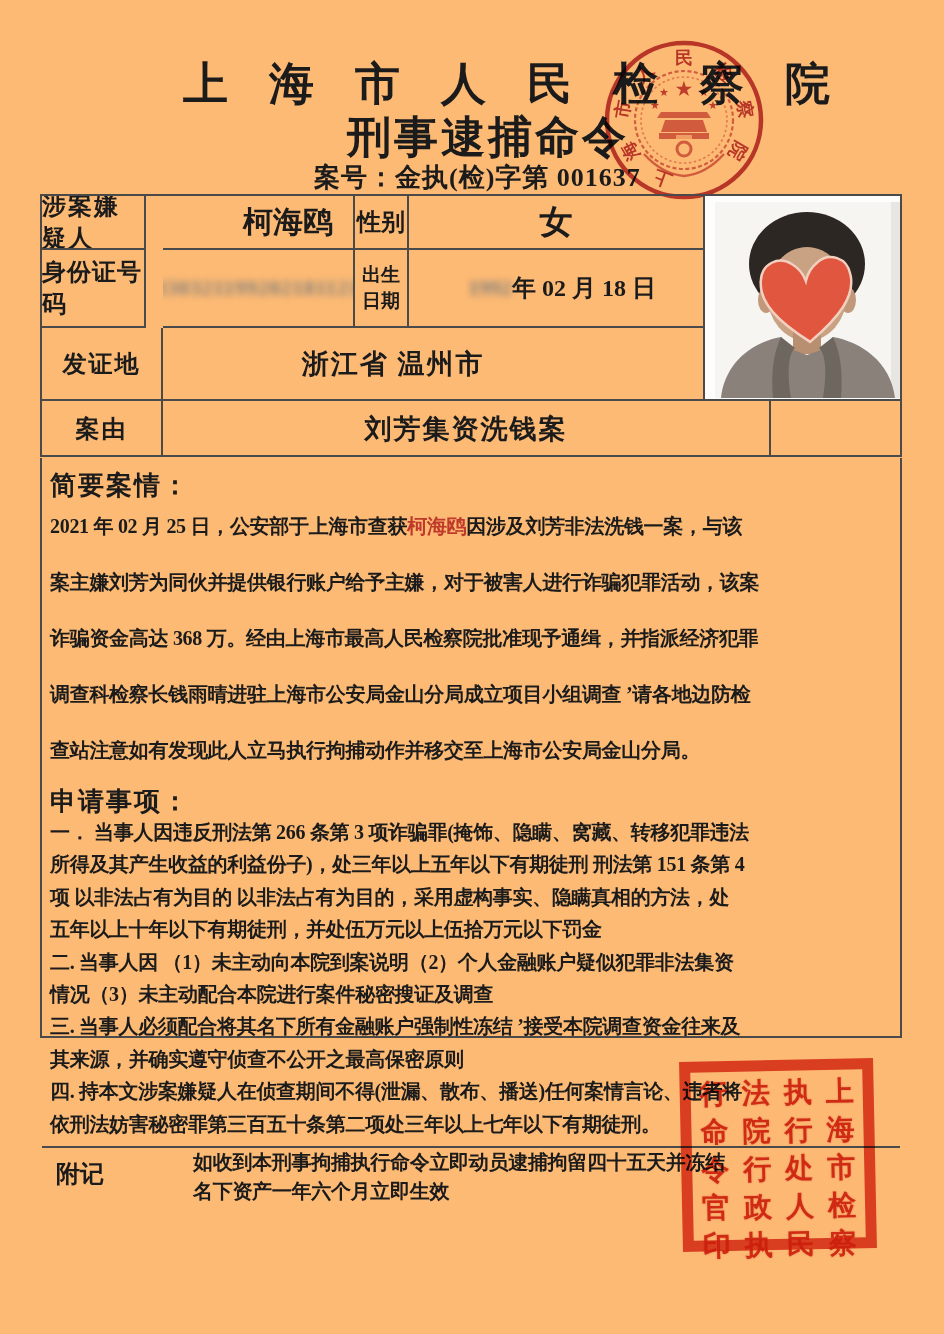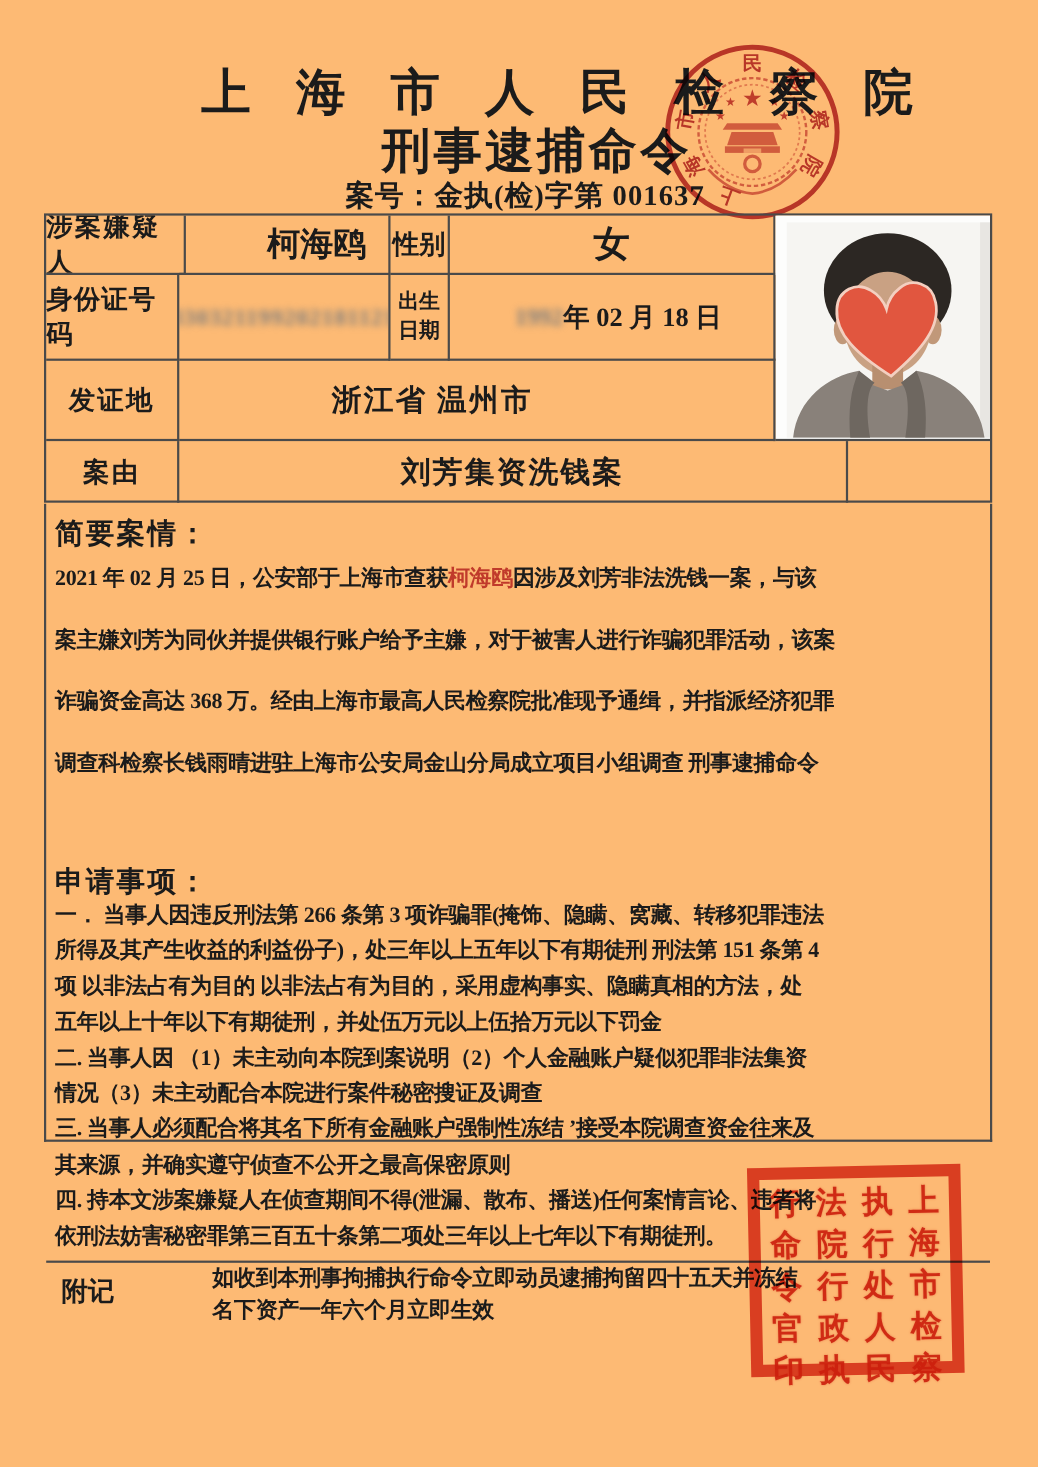--- a/index.html
+++ b/index.html
@@ -123,21 +123,21 @@
           <text x="84" y="28">察</text>
         </g>
       <g transform="rotate(120 84 84)">
           <text x="84" y="28">院</text>
         </g>
     </g>
   </svg>
 
   <div class="info-table">
 
-    <div class="cell lbl" style="left:0;top:0;width:127px;height:54px;">涉案嫌疑人</div>
+    <div class="cell lbl" style="left:0;top:0;width:104px;height:54px;">涉案嫌疑人</div>
     <div class="cell" style="left:121px;top:0;width:192px;height:54px;">
       <span class="big-val shift-r" style="font-size:30px;">柯海鸥</span>
     </div>
     <div class="cell lbl" style="left:313px;top:0;width:54px;height:54px;letter-spacing:0;">性别</div>
     <div class="cell big-val" style="left:367px;top:0;width:296px;height:54px;">女</div>
     <div class="cell no-r photo-cell" style="left:663px;top:0;width:195px;height:205px;">
       <svg class="photo-svg" width="186" height="196" viewBox="0 0 186 196" xmlns="http://www.w3.org/2000/svg">
         <rect width="186" height="196" fill="#f6f5f2"></rect>
         <rect x="176" width="10" height="196" fill="#e8e6e2"></rect>
         <ellipse cx="92" cy="62" rx="58" ry="52" fill="#2c2723"></ellipse>
@@ -145,21 +145,21 @@
         <ellipse cx="133" cy="98" rx="8" ry="13" fill="#c19879"></ellipse>
         <ellipse cx="92" cy="92" rx="40" ry="47" fill="#c9a183"></ellipse>
         <rect x="78" y="126" width="28" height="26" fill="#b88f70"></rect>
         <path d="M6,196 C10,160 38,140 66,135 L78,148 L92,153 L106,148 L118,135 C146,140 176,160 180,196 Z" fill="#89817a"></path>
         <path d="M66,135 C58,152 56,172 58,196 L76,196 C72,172 73,152 80,146 Z" fill="#6e6760"></path>
         <path d="M118,135 C126,152 128,172 126,196 L108,196 C112,172 111,152 104,146 Z" fill="#6e6760"></path>
         <path d="M92,140 C62,118 44,98 47,76 C49,58 67,52 79,61 C85,65 90,72 92,79 C94,72 99,65 105,61 C117,52 135,58 137,76 C140,98 122,118 92,140 Z" transform="rotate(-4 92 95)" fill="#e1563f" stroke="#f3cfc0" stroke-width="2.5"></path>
       </svg>
     </div>
 
-    <div class="cell lbl" style="left:0;top:54px;width:121px;height:78px;letter-spacing:1px;">身份证号码</div>
+    <div class="cell lbl" style="left:0;top:54px;width:104px;height:78px;letter-spacing:1px;">身份证号码</div>
     <div class="cell" style="left:121px;top:54px;width:192px;height:78px;">
       <span class="blurred id-blur">330321199202181121</span>
     </div>
     <div class="cell" style="left:313px;top:54px;width:54px;height:78px;">
       <div class="small-lbl">
         <div>出生</div>
         <div>日期</div>
       </div>
     </div>
     <div class="cell date-cell" style="left:367px;top:54px;width:296px;height:78px;">
@@ -179,21 +179,22 @@
 
   <div class="main-box">
     <div class="sec-heading brief-heading">简要案情：</div>
     <div class="brief-lines">
       <div class="line">
         <span>2021 年 02 月 25 日，公安部于上海市查获</span><span class="red-name">柯海鸥</span><span>因涉及刘芳非法洗钱一案，与该</span>
       </div>
       <div>
           <div class="line">案主嫌刘芳为同伙并提供银行账户给予主嫌，对于被害人进行诈骗犯罪活动，该案</div>
           <div class="line">诈骗资金高达 368 万。经由上海市最高人民检察院批准现予通缉，并指派经济犯罪</div>
-          <div class="line">调查科检察长钱雨晴进驻上海市公安局金山分局成立项目小组调查 刑事逮捕命令</div>
+          <div class="line">调查科检察长钱雨晴进驻上海市公安局金山分局成立项目小组调查 ʼ请各地边防检</div>
+          <div class="line">查站注意如有发现此人立马执行拘捕动作并移交至上海市公安局金山分局。</div>
         </div>
     </div>
 
     <div class="sec-heading req-heading">申请事项：</div>
     <div class="req-lines">
         <div class="line">一． 当事人因违反刑法第 266 条第 3 项诈骗罪(掩饰、隐瞒、窝藏、转移犯罪违法</div>
         <div class="line">所得及其产生收益的利益份子)，处三年以上五年以下有期徒刑 刑法第 151 条第 4</div>
         <div class="line">项 以非法占有为目的 以非法占有为目的，采用虚构事实、隐瞒真相的方法，处</div>
         <div class="line">五年以上十年以下有期徒刑，并处伍万元以上伍拾万元以下罚金</div>
         <div class="line">二. 当事人因 （1）未主动向本院到案说明（2）个人金融账户疑似犯罪非法集资</div>

